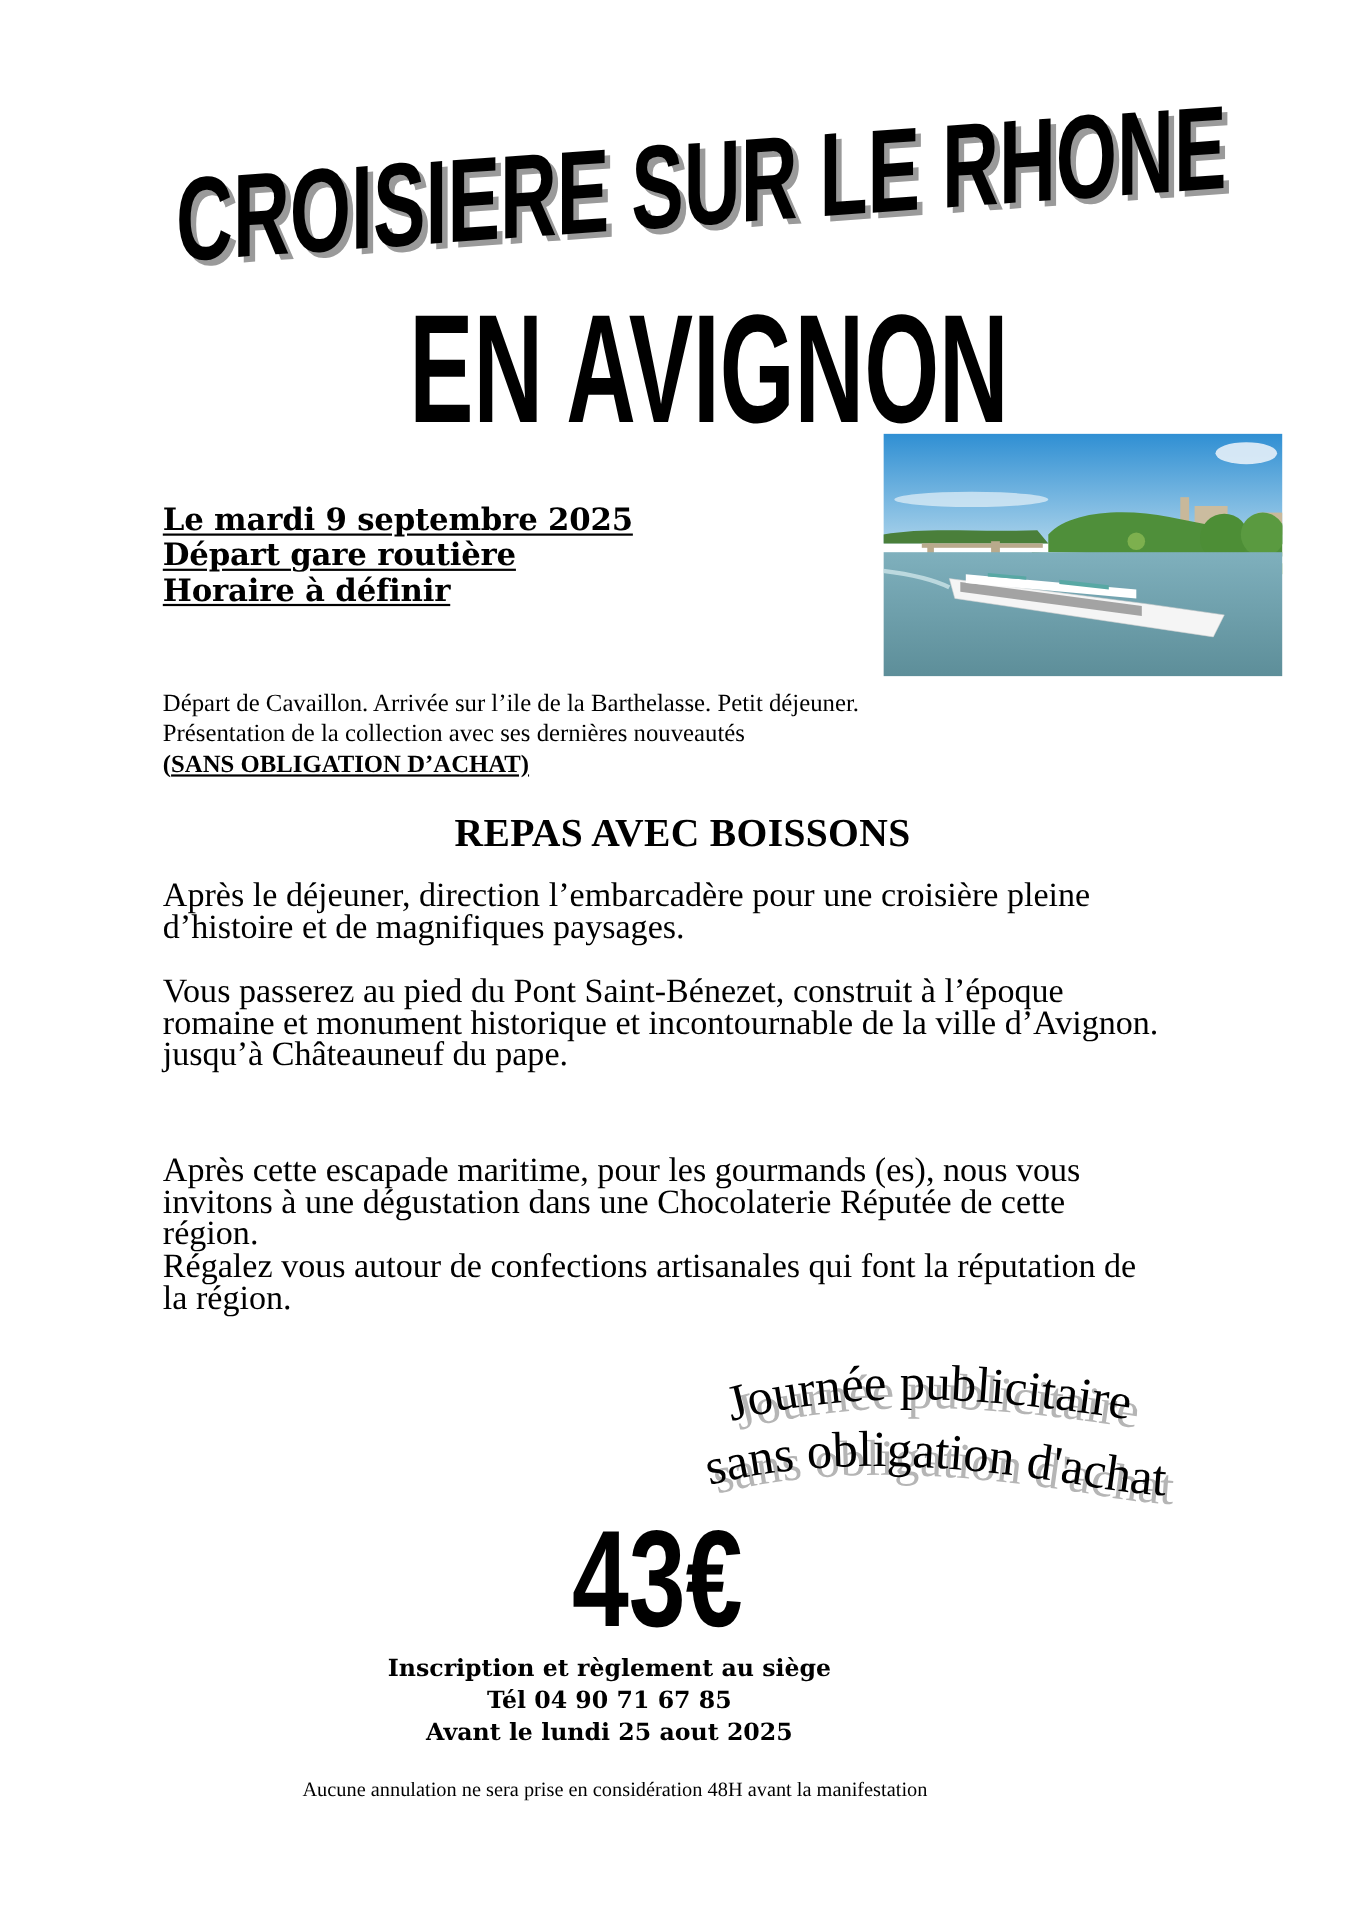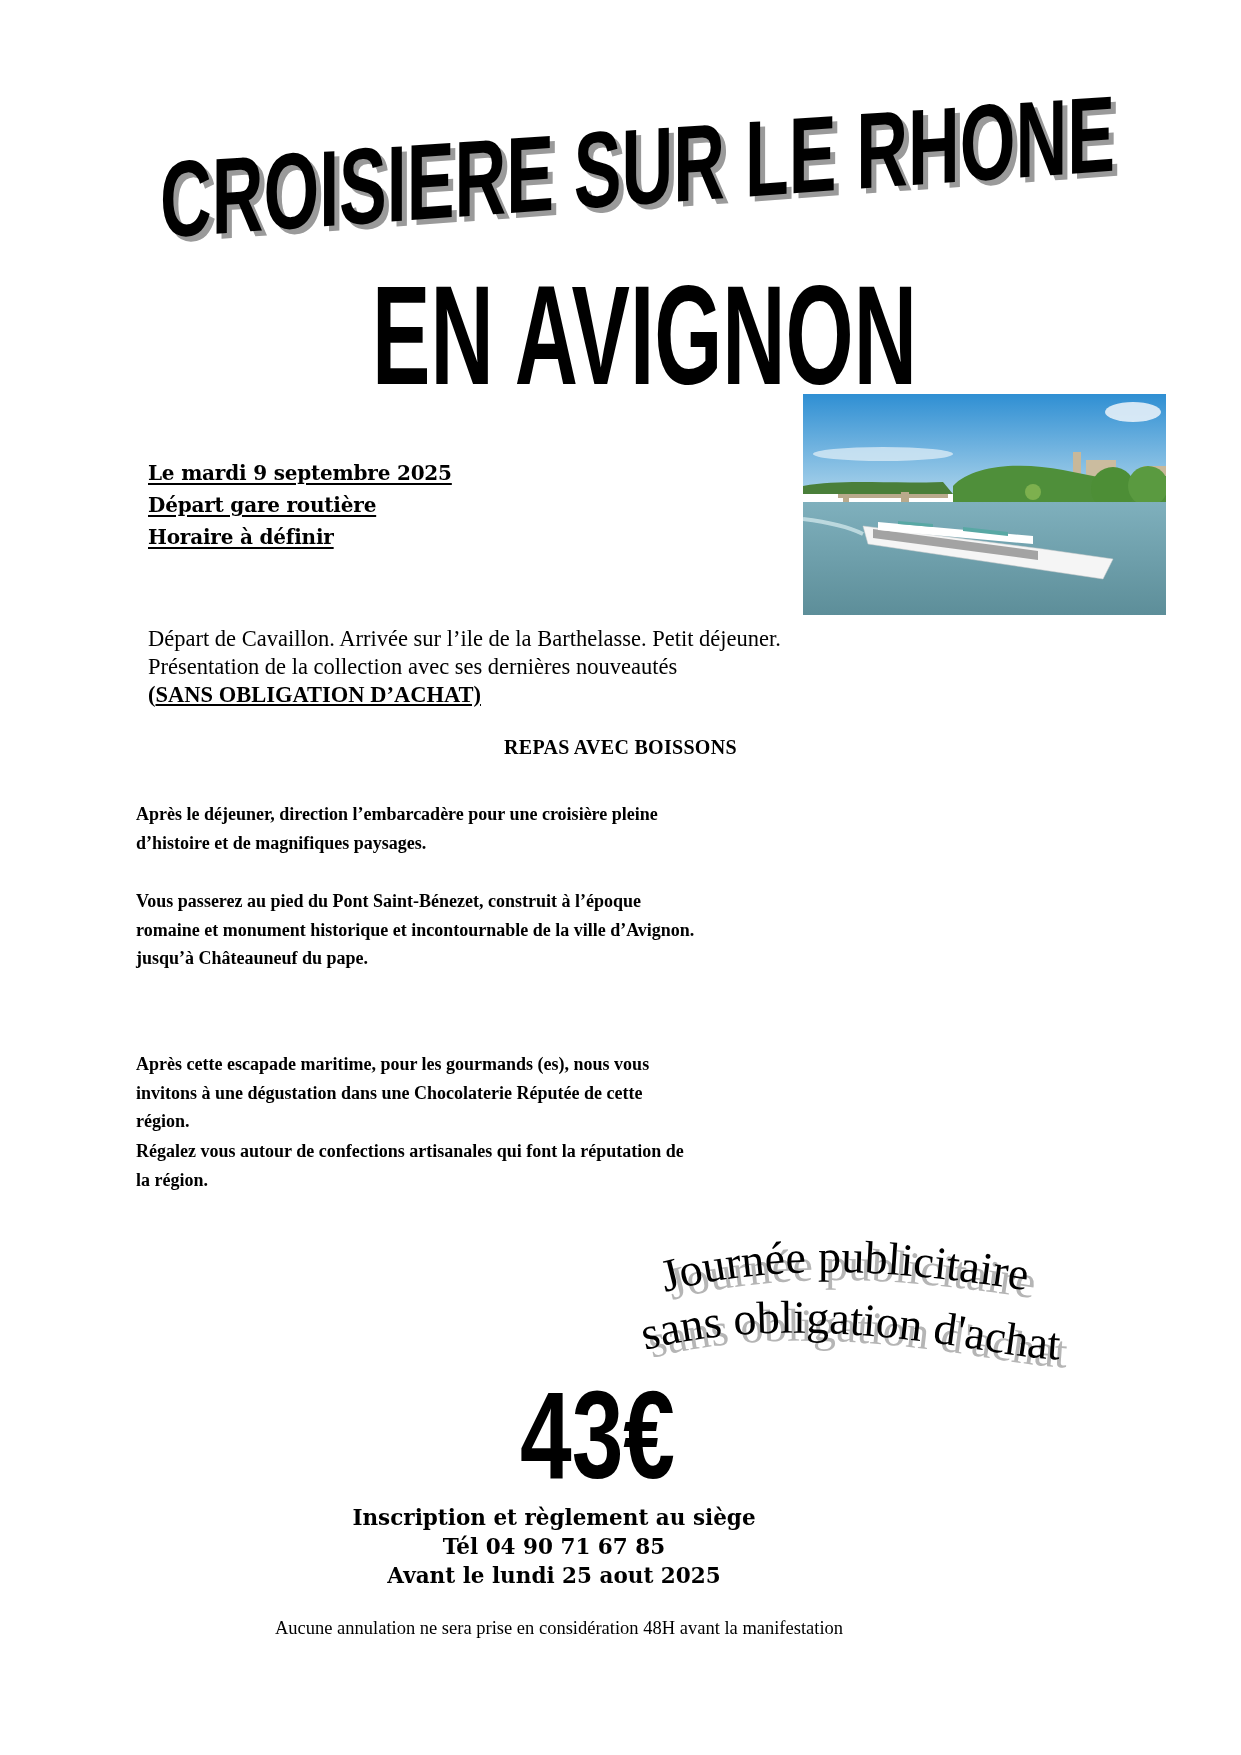--- a/index.html
+++ b/index.html
@@ -5,33 +5,33 @@
   html, body { margin: 0; padding: 0; background: #ffffff; }
   body { width: 1241px; height: 1755px; position: relative; overflow: hidden; font-family: "DejaVu Serif", "Liberation Serif", serif; color: #000; }
 
   
   .title1 { position: absolute; left: 160px; top: 84px; width: 960px; height: 150px; }
   .title1 svg { width: 100%; height: 100%; overflow: visible; }
 
   .title2 { position: absolute; left: 372px; top: 276px; width: 545px; height: 112px; }
   .title2 svg { width: 100%; height: 100%; overflow: visible; }
 
-  .event-info { position: absolute; left: 148px; top: 457px; font-family: "DejaVu Serif", serif; font-weight: bold; font-size: 20px; line-height: 32px; letter-spacing: -0.2px; }
+  .event-info { position: absolute; left: 148px; top: 457px; font-family: "DejaVu Serif", serif; font-weight: bold; font-size: 28px; line-height: 32px; letter-spacing: -0.2px; }
   .event-info div { text-decoration: underline; text-underline-offset: 3px; text-decoration-thickness: 2px; }
 
   .photo { position: absolute; left: 803px; top: 394px; width: 363px; height: 221px; overflow: hidden; }
   .photo svg { width: 100%; height: 100%; display: block; }
 
   .intro { position: absolute; left: 148px; top: 625px; font-family: Liberation Serif, serif; font-size: 22.5px; line-height: 28px; }
   .intro .warn { font-weight: bold; }
   .intro .warn span.u { text-decoration: underline; }
 
-  .meal { position: absolute; left: 0; width: 1241px; top: 736px; text-align: center; font-family: "Liberation Serif", serif; font-weight: bold; font-size: 20px; letter-spacing: 0.3px; }
+  .meal { position: absolute; left: 0; width: 1241px; top: 736px; text-align: center; font-family: "Liberation Serif", serif; font-weight: bold; font-size: 36px; letter-spacing: 0.3px; }
 
-  .body-text { position: absolute; left: 136px; width: 960px; font-family: "Liberation Serif", serif; font-weight: bold; font-size: 18px; line-height: 28.5px; }
+  .body-text { position: absolute; left: 148px; width: 960px; font-family: "Liberation Serif", serif; font-weight: normal; font-size: 31px; line-height: 28.5px; }
   .p1 { top: 800px; }
   .p2 { top: 887px; }
   .p3 { top: 1050px; }
   .p4 { top: 1137px; }
 
   .wordart2 { position: absolute; left: 645px; top: 1240px; width: 535px; height: 140px; }
   .wordart2 svg { width: 100%; height: 100%; overflow: visible; }
 
   .price { position: absolute; left: 520px; top: 1378px; width: 160px; height: 112px; }
   .price svg { width: 100%; height: 100%; overflow: visible; }

